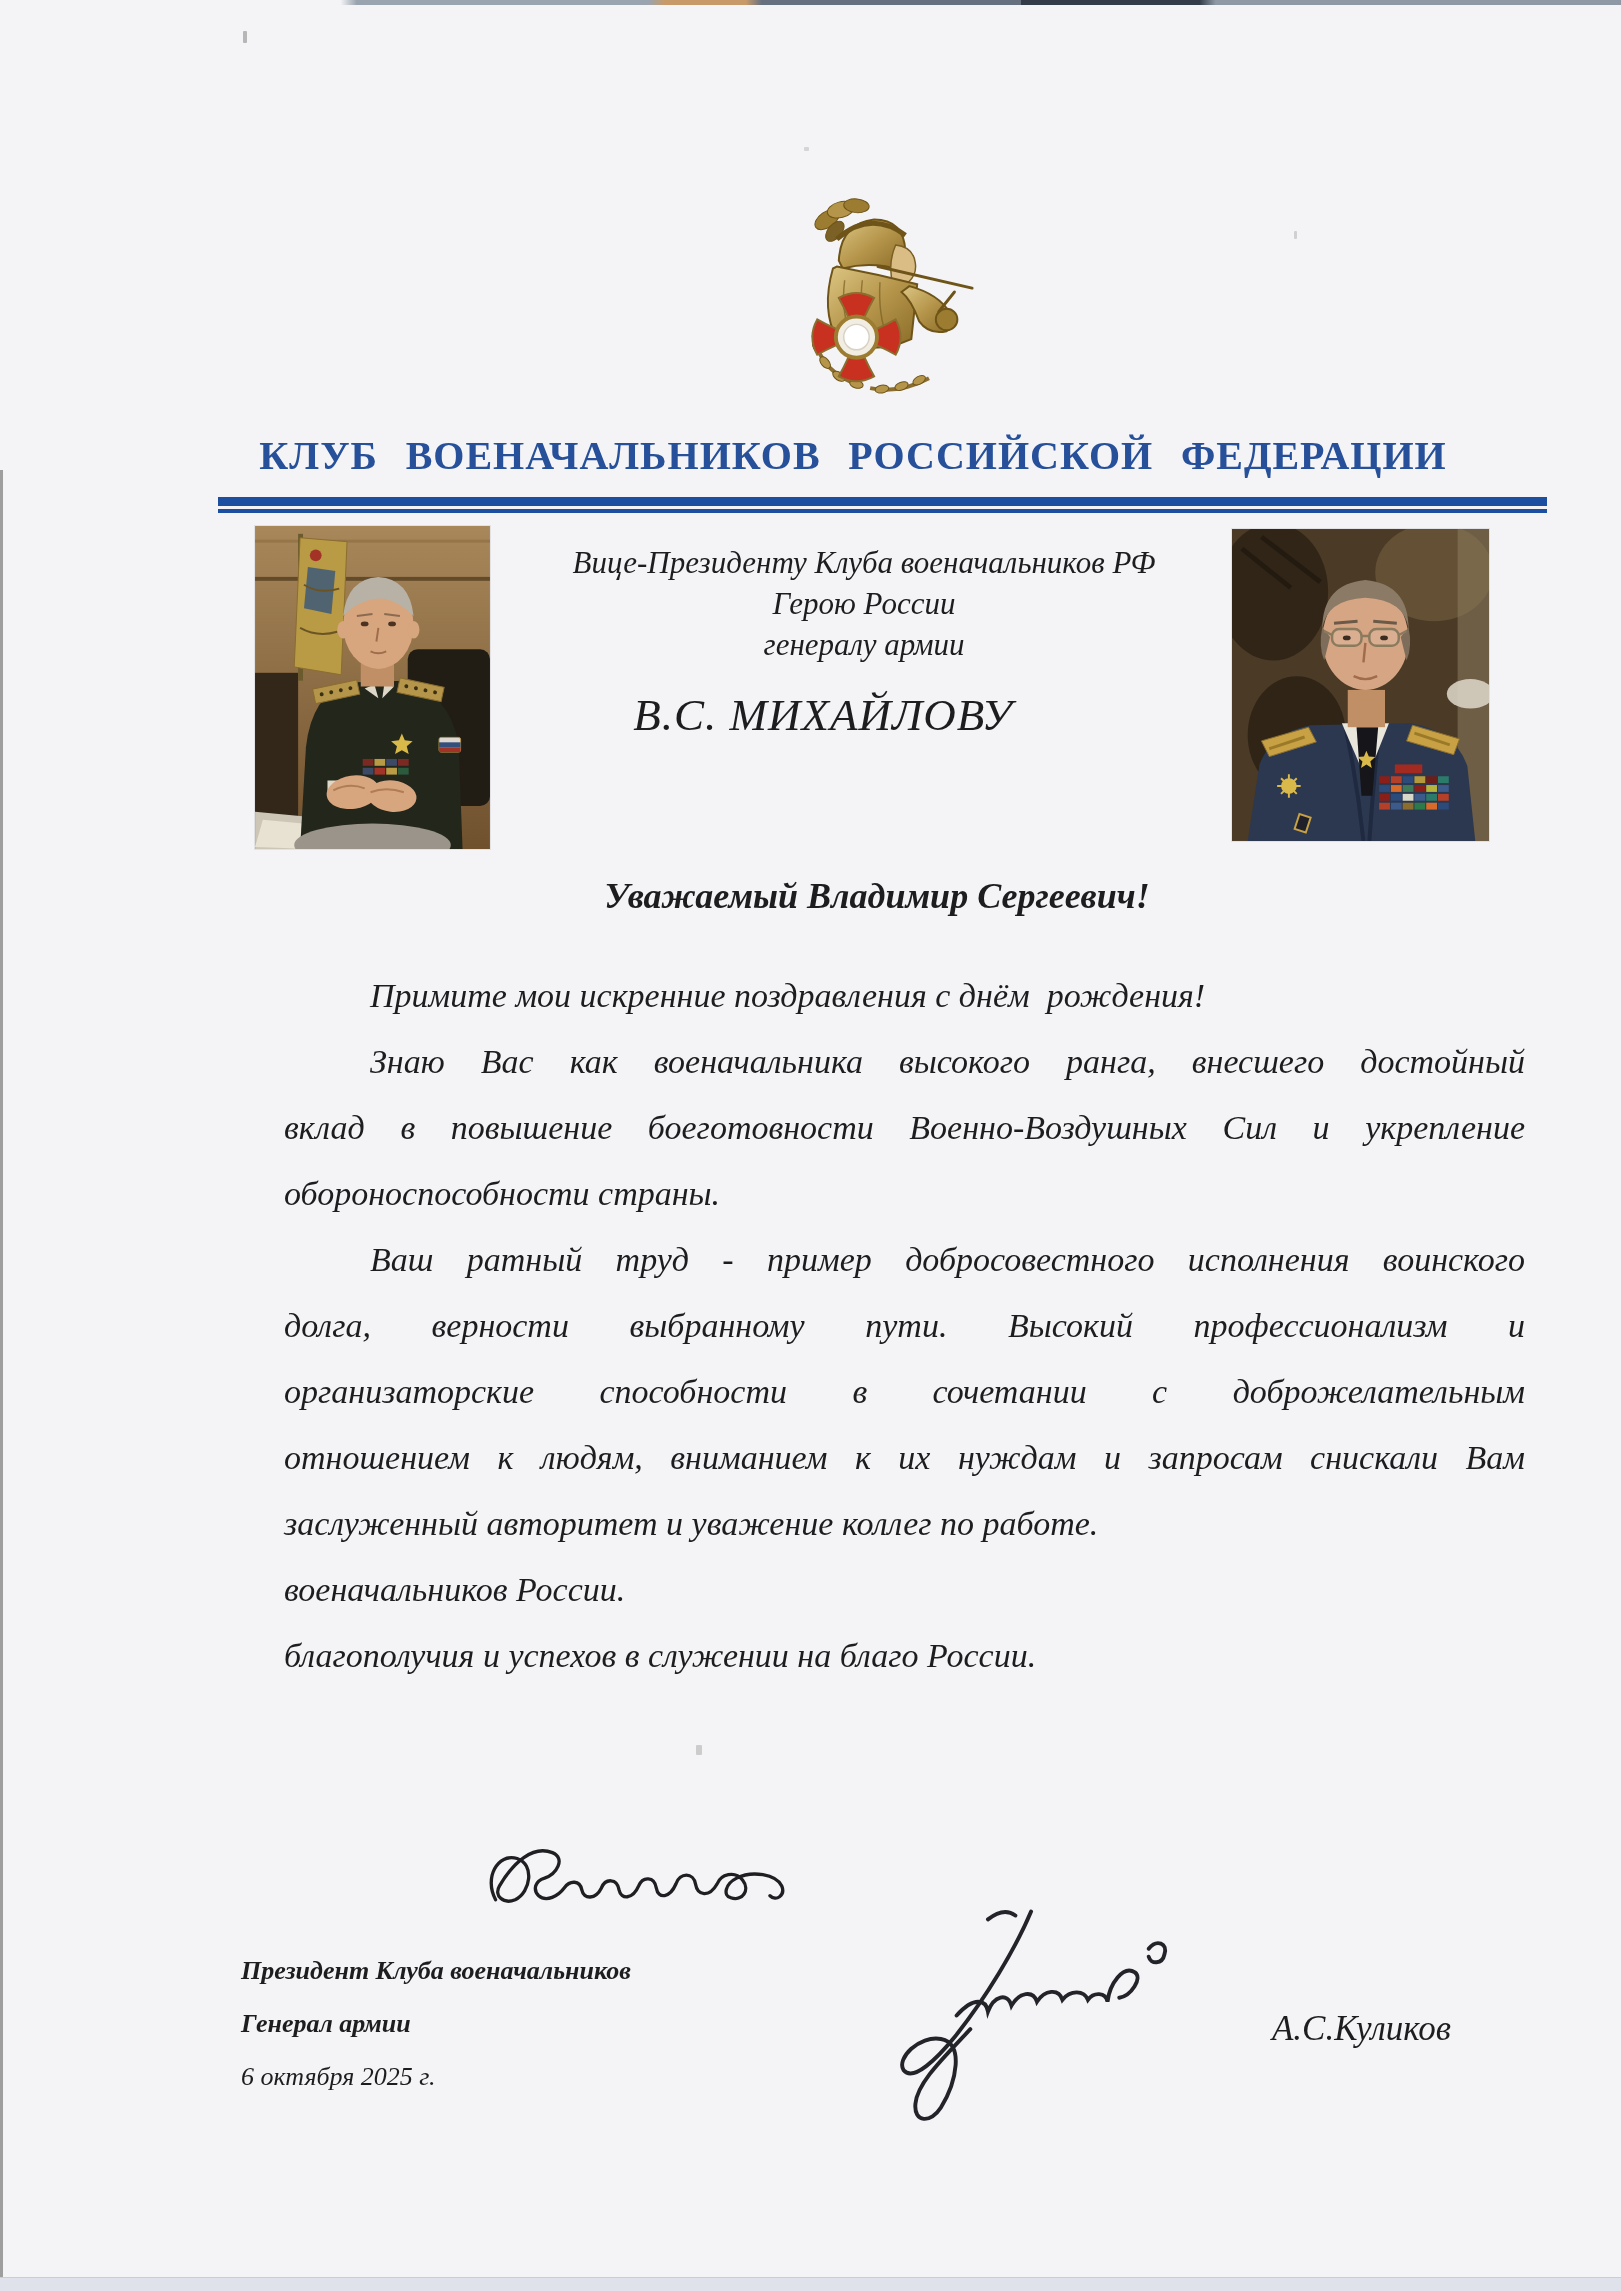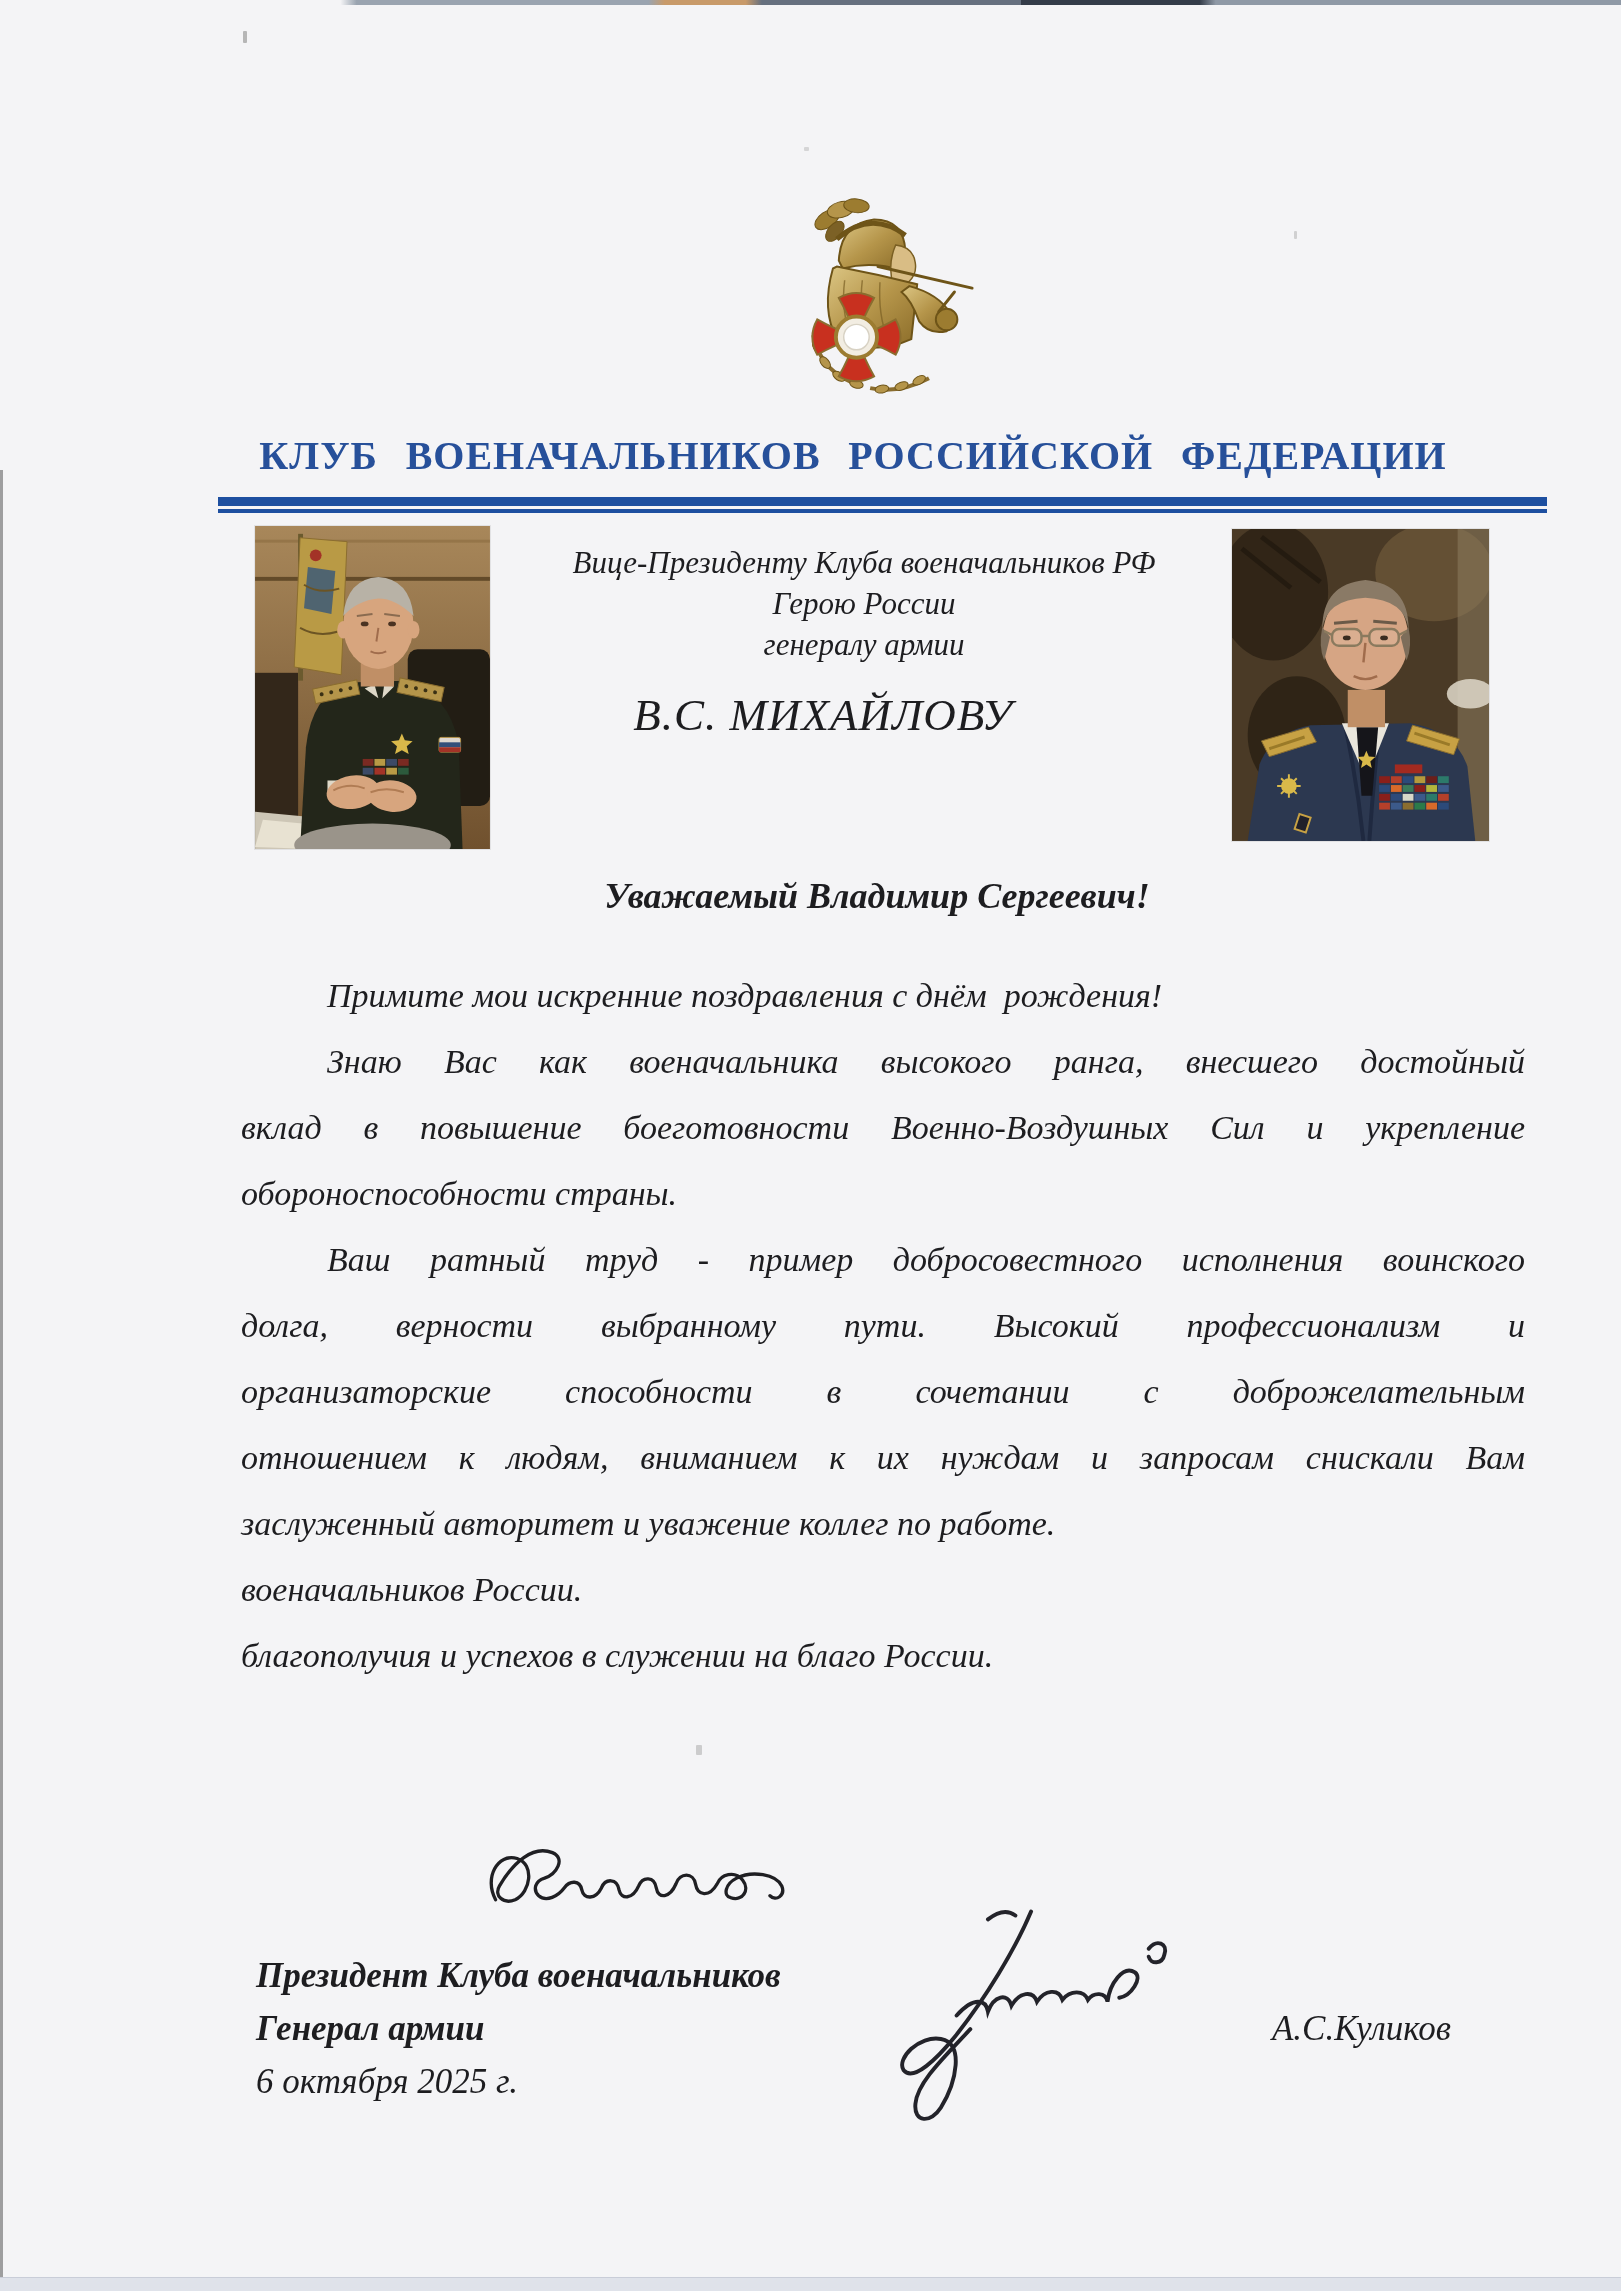--- a/index.html
+++ b/index.html
@@ -40,27 +40,27 @@
 
   .recipient{position:absolute;left:490px;top:542px;width:716px;text-align:center;
     font-style:italic;font-size:31px;line-height:41px;padding-left:16px;}
   .recipient-name{position:absolute;left:529px;top:689px;width:588px;text-align:center;
     font-style:italic;font-size:45px;letter-spacing:1px;}
   .salutation{position:absolute;left:392px;top:875px;width:970px;text-align:center;
     font-style:italic;font-weight:bold;font-size:36px;}
 
   .body{position:absolute;left:241px;top:963px;width:1284px;
     font-style:italic;font-size:34px;line-height:66px;}
-  .bline{white-space:pre-wrap;text-align:left;}
+  .bline{white-space:pre-wrap;text-align:left;margin-left:43px;}
   .bline.stretch{text-align:justify;text-align-last:justify;}
   .bline.indent{text-indent:86px;}
 
   .hw-note{position:absolute;left:470px;top:1835px;}
   .signature{position:absolute;left:839px;top:1890px;}
-  .sig-line{position:absolute;left:256px;font-style:italic;font-size:35px;}
+  .sig-line{position:absolute;left:241px;font-style:italic;font-size:26px;}
   .sig-bold1{top:1956px;font-weight:bold;}
   .sig-bold2{top:2009px;font-weight:bold;}
   .sig-date{top:2062px;}
   .signer-name{position:absolute;left:1206px;top:2009px;width:245px;text-align:right;
     font-style:italic;font-size:35px;}
 </style>
 </head>
 <body>
 
 <div class="page">

